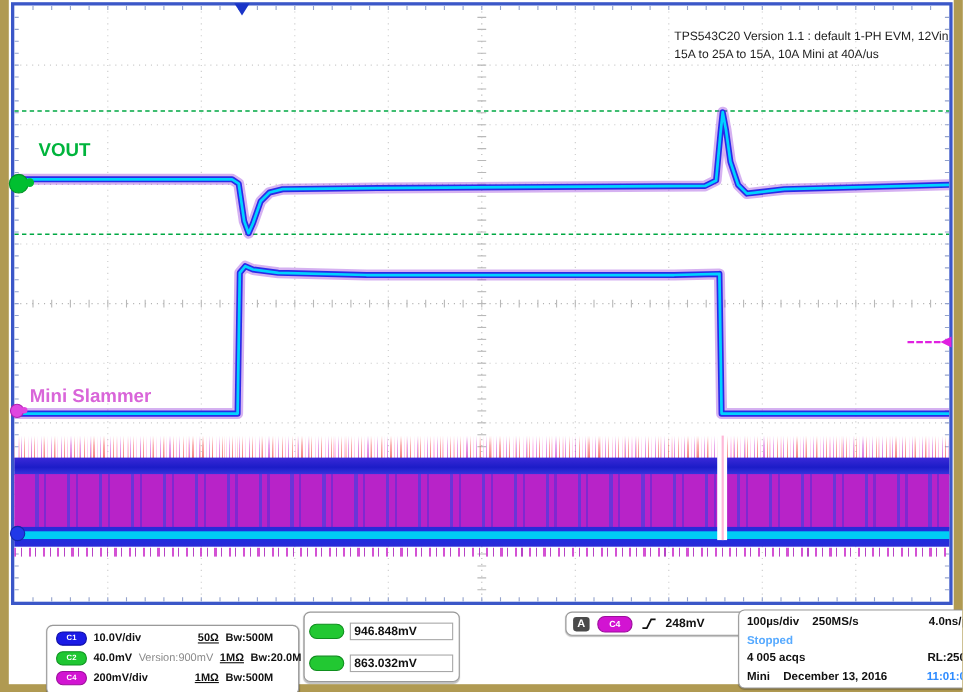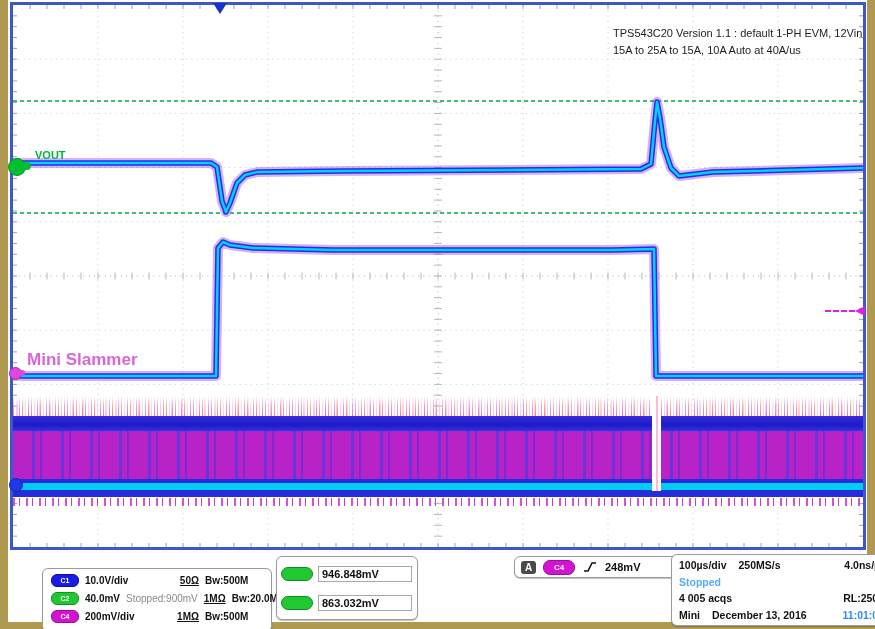--- a/index.html
+++ b/index.html
@@ -2,21 +2,21 @@
 <html><head>
 <meta charset="utf-8">
 <style>
   html,body{margin:0;padding:0;background:#b09a52;font-family:"Liberation Sans",sans-serif;}
   #frame{position:relative;width:875px;height:629px;background:#b09a52;overflow:hidden;}
   #screen{position:absolute;left:8px;top:0;width:859px;height:622px;background:#ffffff;}
   
   #plot{position:absolute;left:2px;top:2px;width:850px;height:542px;border:3px solid #3b57c8;background:#ffffff;}
   #plot svg{position:absolute;left:0;top:0;}
   .annot{position:absolute;left:600px;top:20px;width:250px;font-size:11px;line-height:17px;color:#1d1d1d;}
-  .lbl-vout{position:absolute;left:22px;top:144px;font-size:11px;font-weight:700;color:#00b43c;}
+  .lbl-vout{position:absolute;left:22px;top:122px;font-size:17px;font-weight:700;color:#00b43c;}
   .lbl-load{position:absolute;left:14px;top:345px;font-size:17px;font-weight:700;color:#d965d9;}
   
   #pwm{position:absolute;left:0;top:391px;width:850px;height:112px;}
   .pwm-ragged{position:absolute;left:0;top:0;width:100%;height:22px;opacity:.9;
     background:
       repeating-linear-gradient(90deg, rgba(244,76,76,.85) 0 1px, transparent 1px 3px, rgba(255,150,225,.75) 3px 4px, transparent 4px 6px, rgba(205,50,205,.8) 6px 7px, transparent 7px 9px),
       repeating-linear-gradient(90deg, transparent 0 4px, rgba(250,110,110,.5) 4px 5px, transparent 5px 11px);
     -webkit-mask-image:linear-gradient(180deg,transparent 0,rgba(0,0,0,.55) 40%,#000 100%);
             mask-image:linear-gradient(180deg,transparent 0,rgba(0,0,0,.55) 40%,#000 100%);}
   .pwm-blueband{position:absolute;left:0;top:20px;width:100%;height:16px;background:linear-gradient(180deg,#3a2ad8,#1c1cc8 55%,#3838e0);}
@@ -400,21 +400,21 @@
           <polyline points="0,158 198,158 204,162 209,196 213,207 217,198 224,178 232,170 244,167 330,166 628,164 638,159 642,116 644,97 647,113 651,142 658,163 666,171 700,167 850,163" fill="none" stroke="rgba(150,60,220,0.4)" stroke-width="10" stroke-linejoin="round"></polyline>
           <polyline points="0,158 198,158 204,162 209,196 213,207 217,198 224,178 232,170 244,167 330,166 628,164 638,159 642,116 644,97 647,113 651,142 658,163 666,171 700,167 850,163" fill="none" stroke="#2a2ae8" stroke-width="5.5" stroke-linejoin="round"></polyline>
           <polyline points="0,158 198,158 204,162 209,196 213,207 217,198 224,178 232,170 244,167 330,166 628,164 638,159 642,116 644,97 647,113 651,142 658,163 666,171 700,167 850,163" fill="none" stroke="#00d2ff" stroke-width="2.5" stroke-linejoin="round"></polyline>
           <polyline points="0,371 203,371 205,243 210,237 217,240 240,243 320,245 600,245 641,244 643,371 850,371" fill="none" stroke="rgba(150,60,220,0.4)" stroke-width="10" stroke-linejoin="round"></polyline>
           <polyline points="0,371 203,371 205,243 210,237 217,240 240,243 320,245 600,245 641,244 643,371 850,371" fill="none" stroke="#2a2ae8" stroke-width="5.5" stroke-linejoin="round"></polyline>
           <polyline points="0,371 203,371 205,243 210,237 217,240 240,243 320,245 600,245 641,244 643,371 850,371" fill="none" stroke="#00d2ff" stroke-width="2.5" stroke-linejoin="round"></polyline>
         </svg>
 
       <div class="annot">
         <div>TPS543C20 Version 1.1 : default 1-PH EVM, 12Vin</div>
-        <div>15A to 25A to 15A, 10A Auto at 40A/us</div>
+        <div>15A to 25A to 15A, 10A Mini at 40A/us</div>
       </div>
 
       <div class="lbl-vout">VOUT</div>
       <div class="lbl-load">Mini Slammer</div>
 
       <div class="trig-pos"></div>
       <div class="trig-lvl"></div>
       <div class="trig-lvl-dash"></div>
 
       <div class="mark mark-c2"></div>
@@ -427,21 +427,21 @@
     <div id="ch-panel" class="panel">
       <div class="ch-row">
         <div class="pill pill-c1">C1</div>
         <span>10.0V/div</span>
         <span class="term">50Ω</span>
         <span class="bw">Bw:500M</span>
       </div>
       <div class="ch-row">
         <div class="pill pill-c2">C2</div>
         <span>40.0mV</span>
-        <span class="offset">Stopped:900mV</span>
+        <span class="offset">Version:900mV</span>
         <span class="term">1MΩ</span>
         <span class="bw">Bw:20.0M</span>
       </div>
       <div class="ch-row">
         <div class="pill pill-c4">C4</div>
         <span>200mV/div</span>
         <span class="term">1MΩ</span>
         <span class="bw">Bw:500M</span>
       </div>
     </div>

